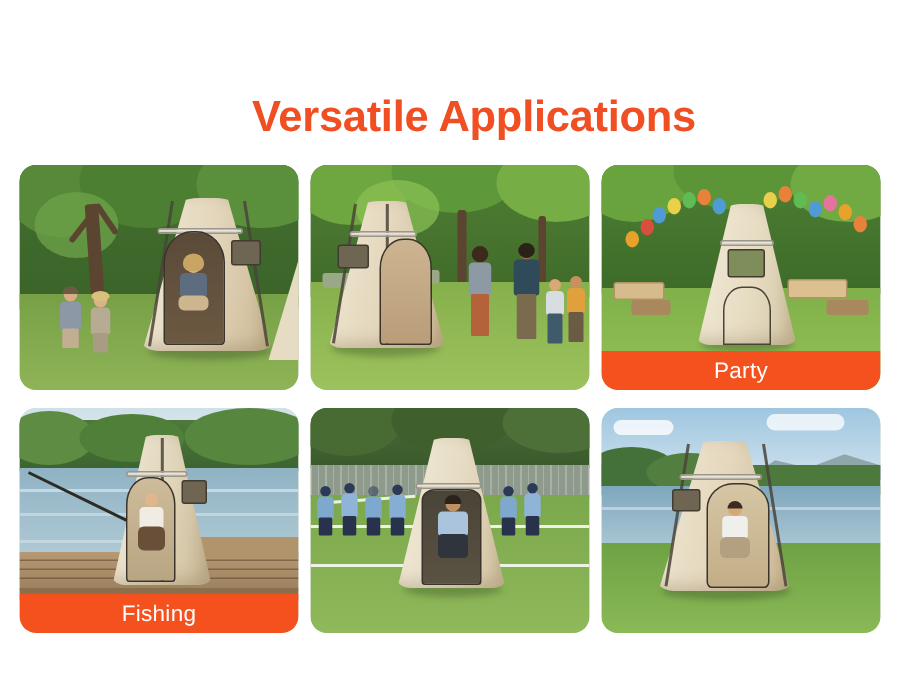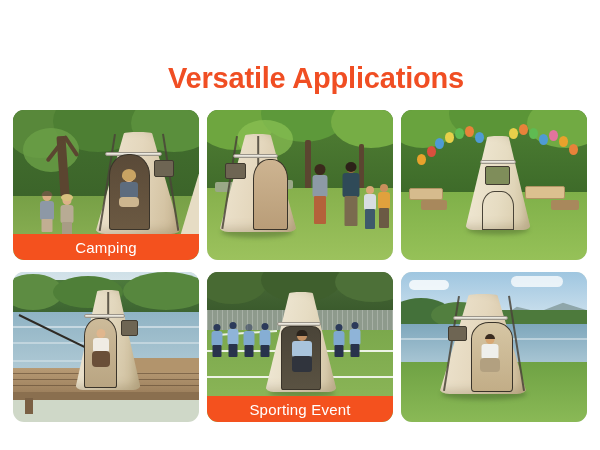--- a/index.html
+++ b/index.html
@@ -257,23 +257,20 @@
               <div class="p-head" style="width:11px;height:11px;background:#e3bb93;"></div>
               <div class="p-head" style="width:14px;height:12px;background:#c9a463;top:-2px;border-radius:50% 50% 40% 40%;"></div>
               <div class="p-body" style="top:11px;width:18px;height:16px;background:#5d6c7e;"></div>
               <div class="p-legs" style="top:26px;width:20px;height:10px;background:#cdb68f;border-radius:4px;"></div>
             </div>
           </div>
           <div class="tent-window"></div>
         </div>
         <div class="blob" style="left:166px;top:60px;width:42px;height:70px;background:#e6dcc4;border-radius:50% 50% 0 0;clip-path:polygon(50% 0,100% 100%,0 100%);"></div>
       </div>
-      <div class="label-bar">
-        <span>Camping</span>
-      </div>
     </div>
 
     <div class="card">
       <div class="scene">
         <div class="treeline" style="top:0;height:88px;background:linear-gradient(#517f34,#3f6a2a);"></div>
         <div class="blob" style="left:-12px;top:-18px;width:80px;height:58px;background:#6ea63f;"></div>
         <div class="blob" style="left:54px;top:-24px;width:86px;height:56px;background:#5d993a;"></div>
         <div class="blob" style="left:124px;top:-14px;width:80px;height:52px;background:#76ad45;"></div>
         <div class="blob" style="left:30px;top:10px;width:56px;height:38px;background:#8cc254;opacity:.7;"></div>
         <div class="trunk" style="left:98px;top:30px;width:6px;height:58px;"></div>
@@ -346,20 +343,23 @@
         <div class="table" style="left:150px;top:90px;width:28px;height:10px;background:#a8885c;"></div>
 
         <div class="tent-shadow" style="left:66px;top:114px;width:62px;height:11px;"></div>
         <div class="tent" style="left:64px;top:26px;width:66px;height:94px;">
           <div class="tent-body" style="background:linear-gradient(100deg,#f2ead7 0%,#e6dcc2 55%,#d4c6a4 100%);"></div>
           <div class="tent-rail" style="left:22%;width:56%;top:26%;"></div>
           <div class="tent-window" style="left:30%;right:auto;top:32%;width:38%;height:20%;background:#7f8d5a;"></div>
           <div class="tent-door" style="left:26%;width:48%;top:58%;height:42%;background:transparent;border:1.5px solid #4a4438;border-radius:40% 40% 0 0;"></div>
         </div>
       </div>
+      <div class="label-bar">
+        <span>Party</span>
+      </div>
     </div>
 
     <div class="card">
       <div class="scene">
         <div class="sky" style="height:22px;background:linear-gradient(#cfe0e8,#dfe9ec);"></div>
         <div class="treeline" style="top:8px;height:34px;background:linear-gradient(#4d7a3c,#3c6330);"></div>
         <div class="blob" style="left:-10px;top:2px;width:60px;height:36px;background:#5d8c42;"></div>
         <div class="blob" style="left:40px;top:4px;width:70px;height:32px;background:#4f7f38;"></div>
         <div class="blob" style="left:110px;top:0px;width:86px;height:38px;background:#57873e;"></div>
         <div class="water" style="top:40px;height:76px;"></div>
@@ -385,20 +385,23 @@
           <div class="tent-window" style="right:4%;top:30%;width:26%;height:16%;"></div>
           <div class="tent-door" style="left:14%;width:50%;top:28%;height:70%;background:linear-gradient(#cdbb9a,#b9a582);border-radius:44% 44% 6% 6%/26% 26% 4% 4%;">
             <div class="person" style="left:6px;top:10px;width:20px;height:40px;">
               <div class="p-head" style="width:9px;height:9px;background:#e0b68d;"></div>
               <div class="p-body" style="top:9px;width:16px;height:14px;background:#f0ece4;"></div>
               <div class="p-legs" style="top:22px;width:18px;height:16px;background:#6a4f38;border-radius:4px;"></div>
             </div>
           </div>
         </div>
       </div>
+      <div class="label-bar">
+        <span>Fishing</span>
+      </div>
     </div>
 
     <div class="card">
       <div class="scene">
         <div class="treeline" style="top:0;height:40px;background:linear-gradient(#4a6b38,#3a5a2c);"></div>
         <div class="blob" style="left:-10px;top:-10px;width:70px;height:42px;background:#486a33;"></div>
         <div class="blob" style="left:54px;top:-14px;width:80px;height:44px;background:#3f5f2d;"></div>
         <div class="blob" style="left:128px;top:-10px;width:76px;height:40px;background:#4d7038;"></div>
         <div style="position:absolute;left:0;top:38px;width:100%;height:22px;background:#8e9a8c;"></div>
         <div style="position:absolute;left:0;top:38px;width:100%;height:22px;background:repeating-linear-gradient(90deg, rgba(255,255,255,.22) 0 1px, transparent 1px 5px);"></div>
@@ -444,23 +447,20 @@
           <div class="tent-rail" style="left:16%;width:62%;top:30%;"></div>
           <div class="tent-door" style="left:22%;width:56%;top:34%;height:64%;background:linear-gradient(#4a4438,#5a5242);border-radius:22% 22% 6% 6%/12% 12% 4% 4%;">
             <div class="person" style="left:8px;top:4px;width:24px;height:44px;">
               <div class="p-head" style="width:10px;height:10px;background:#c08f63;"></div>
               <div class="p-head" style="width:11px;height:6px;background:#2b231b;top:-1px;border-radius:5px 5px 0 0;"></div>
               <div class="p-body" style="top:10px;width:20px;height:16px;background:#a9c4dc;"></div>
               <div class="p-legs" style="top:25px;width:20px;height:16px;background:#30343d;border-radius:3px;"></div>
             </div>
           </div>
         </div>
-      </div>
-      <div class="label-bar">
-        <span>Sporting Event</span>
       </div>
     </div>
 
     <div class="card">
       <div class="scene">
         <div class="sky" style="height:48px;background:linear-gradient(#9fc6e0,#cfe2ee);"></div>
         <div class="blob" style="left:8px;top:8px;width:40px;height:10px;background:rgba(255,255,255,.8);border-radius:6px;"></div>
         <div class="blob" style="left:110px;top:4px;width:52px;height:11px;background:rgba(255,255,255,.75);border-radius:6px;"></div>
         <div class="mountain" style="left:96px;top:26px;width:110px;height:22px;background:#8fa6aa;clip-path:polygon(0 100%,18% 40%,38% 64%,60% 22%,82% 56%,100% 36%,100% 100%);"></div>
         <div class="treeline" style="top:38px;height:20px;background:#4d7a3c;"></div>

